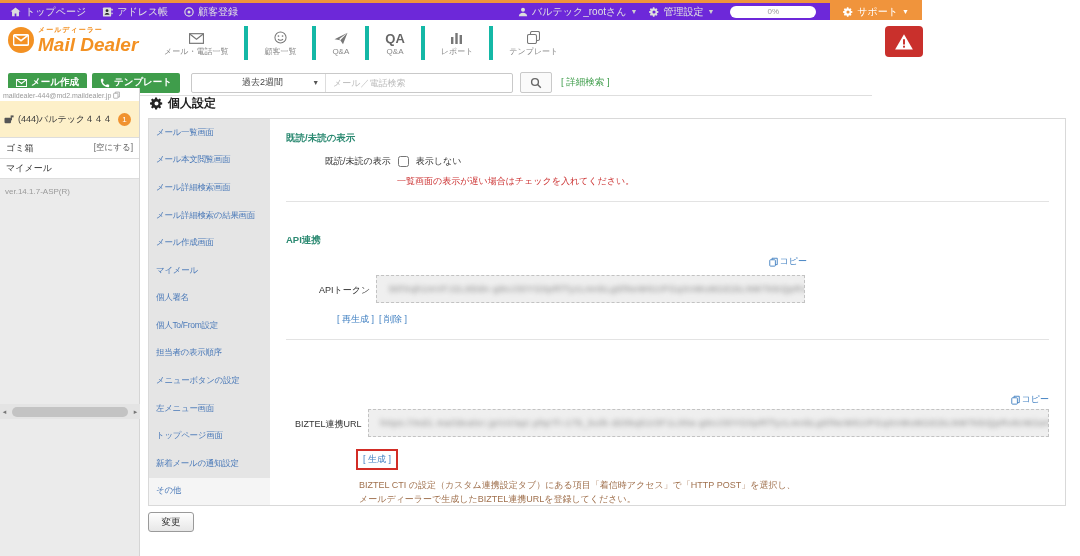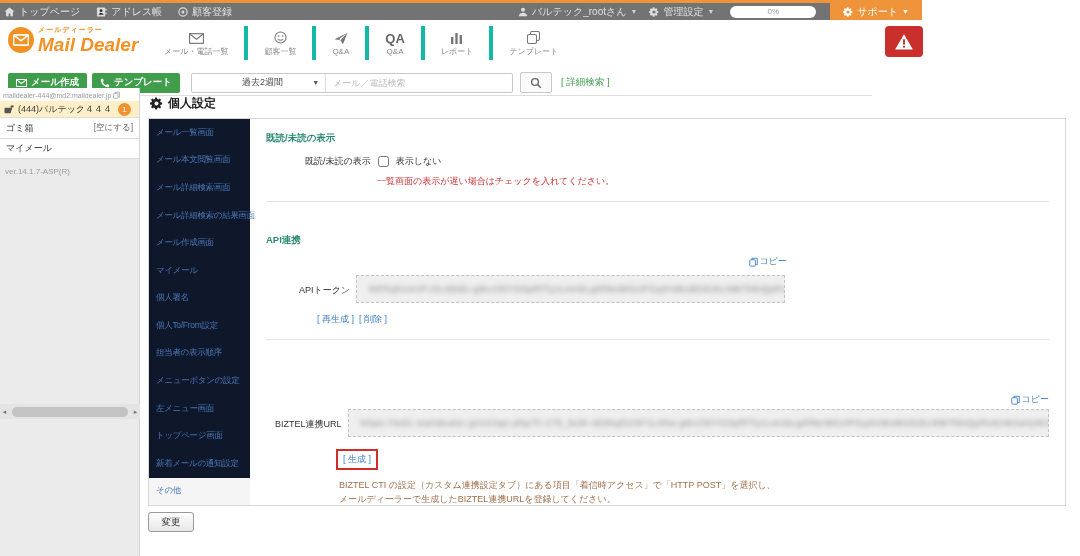--- a/index.html
+++ b/index.html
@@ -5,22 +5,22 @@
   * { margin:0; padding:0; box-sizing:border-box; }
   html,body { width:1080px; height:556px; }
   body {
     position:relative; background:#fff; overflow:hidden;
     font-family:"Liberation Sans","DejaVu Sans",sans-serif; color:#333;
   }
   svg { display:block; }
 
   
   .topbar { position:absolute; left:0; top:0; width:922px; height:20px;
-    background:#737373; border-top:3px solid #f0943c;
-    display:flex; align-items:center; justify-content:space-between; padding-left:4px; }
+    background:#6d28d9; border-top:3px solid #f0943c;
+    display:flex; align-items:center; justify-content:space-between; padding-left:10px; }
   .tb-left { display:flex; align-items:center; gap:16px; }
   .tb-item { display:flex; align-items:center; gap:4px; color:#e2e2e2; font-size:10px; cursor:pointer; }
   .tb-right { display:flex; align-items:center; height:100%; }
   .tb-right .tb-item { margin-right:12px; }
   .caret { font-size:7px; color:#cfcfcf; }
   .usage-pill { width:86px; height:12px; background:#fff; border-radius:7px;
     font-size:8px; color:#999; text-align:center; line-height:12px; margin:0 14px 0 4px; }
   .support-btn { background:#f0943c; color:#fff; height:100%; display:flex;
     align-items:center; gap:4px; padding:0 13px; font-size:10px; cursor:pointer; }
   .support-btn .caret { color:#fff; }
@@ -56,39 +56,39 @@
   .search-btn { width:32px; height:21px; border:1px solid #c9c9c9; border-radius:2px; background:#fafafa;
     display:flex; align-items:center; justify-content:center; margin-left:7px; cursor:pointer; }
   .adv-link { color:#3f9d4b; font-size:9.5px; margin-left:9px; cursor:pointer; text-decoration:none; }
 
   
   .sidebar { position:absolute; left:0; top:88px; width:140px; height:468px; background:#ebebeb;
     border-right:1px solid #d5d5d5; }
   .sb-email { background:#fff; font-size:7px; color:#999; padding:3px 3px 2px 3px;
     display:flex; align-items:center; gap:2px; white-space:nowrap; }
   .sb-mailbox { background:#fdf0c9; padding:3px 4px; display:flex; align-items:center; gap:4px;
-    color:#3a3a3a; font-size:9px; height:16px; cursor:pointer; }
+    color:#3a3a3a; font-size:9px; height:36px; cursor:pointer; }
   .badge { background:#f0922f; color:#fff; min-width:13px; height:13px; border-radius:50%;
     font-size:8px; display:flex; align-items:center; justify-content:center; margin-left:2px; }
   .sb-row { background:#fff; border-top:1px solid #ddd; padding:0 6px; height:21px;
     display:flex; justify-content:space-between; align-items:center; color:#333; font-size:9px; cursor:pointer; }
   .sb-row.last { border-bottom:1px solid #ddd; }
   .sb-empty { color:#666; font-size:8.5px; }
   .sb-version { color:#999; font-size:8px; padding:8px 5px; }
   .sb-scroll { position:absolute; left:0; top:316px; width:140px; height:15px;
     display:flex; align-items:center; background:#e4e4e4; }
   .sb-scroll .arr { font-size:7px; color:#777; width:9px; text-align:center; cursor:pointer; }
   .sb-thumb { flex:1; height:10px; background:#c3c3c3; border-radius:5px; margin:0 3px; cursor:grab; }
 
   
   .main-title { position:absolute; left:150px; top:95px; display:flex; align-items:center; gap:5px;
     font-size:12px; font-weight:bold; color:#222; }
   .panel { position:absolute; left:148px; top:118px; width:918px; height:388px; display:flex;
     border:1px solid #d9d9d9; background:#fff; }
-  .pnav { width:101px; background:#0f172a; display:flex; flex-direction:column; }
+  .pnav { width:121px; background:#e5e5e5; display:flex; flex-direction:column; }
   .pnav-item { flex:1; display:flex; align-items:center; padding-left:7px; font-size:8.5px;
     letter-spacing:-0.3px; color:#4a79b8; cursor:pointer; white-space:nowrap; }
   .pnav-item.selected { background:#f5f5f5; }
   .pcontent { flex:1; padding:13px 16px; font-size:9px; color:#333; overflow:hidden; }
 
   .section-title { color:#2c8a72; font-weight:bold; font-size:9.5px; }
   .row-read { margin:10px 0 0 39px; display:flex; align-items:center; gap:7px; }
   .row-read input { width:11px; height:11px; margin:0; }
   .hint { color:#cc3333; margin:7px 0 0 111px; font-size:9px; }
   .divider { border-top:1px solid #e3e3e3; margin:13px 0 10px 0; }

